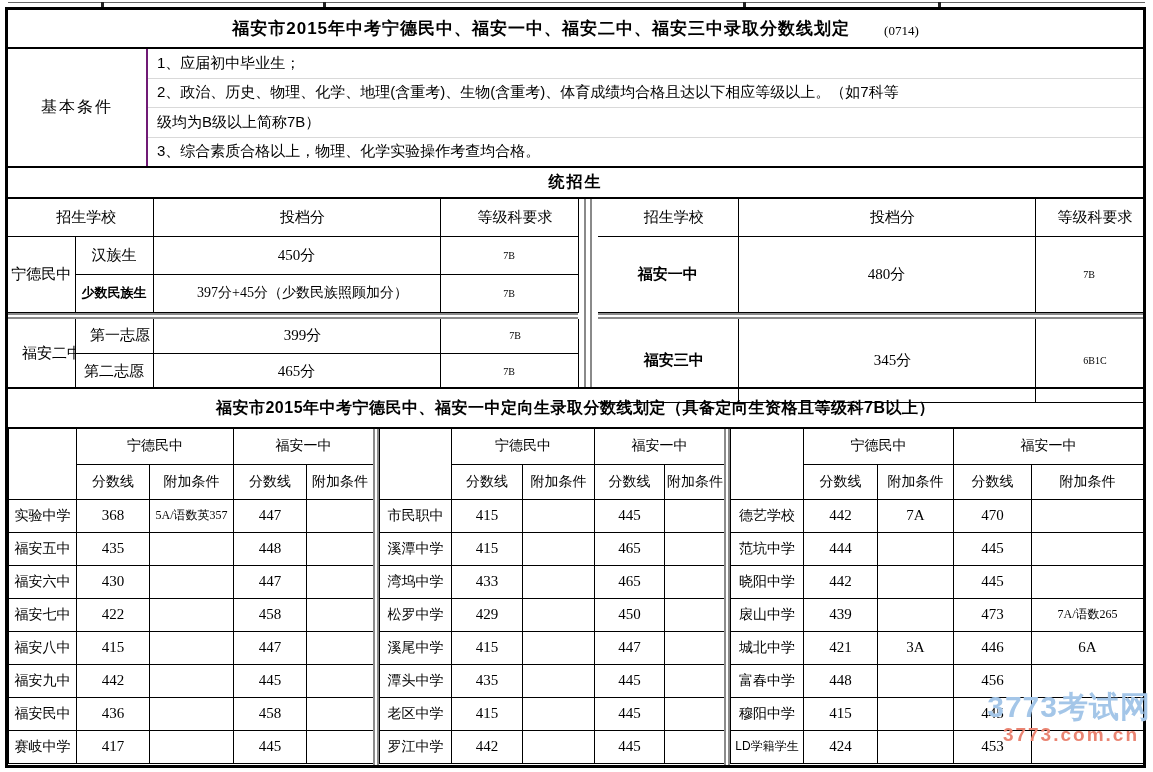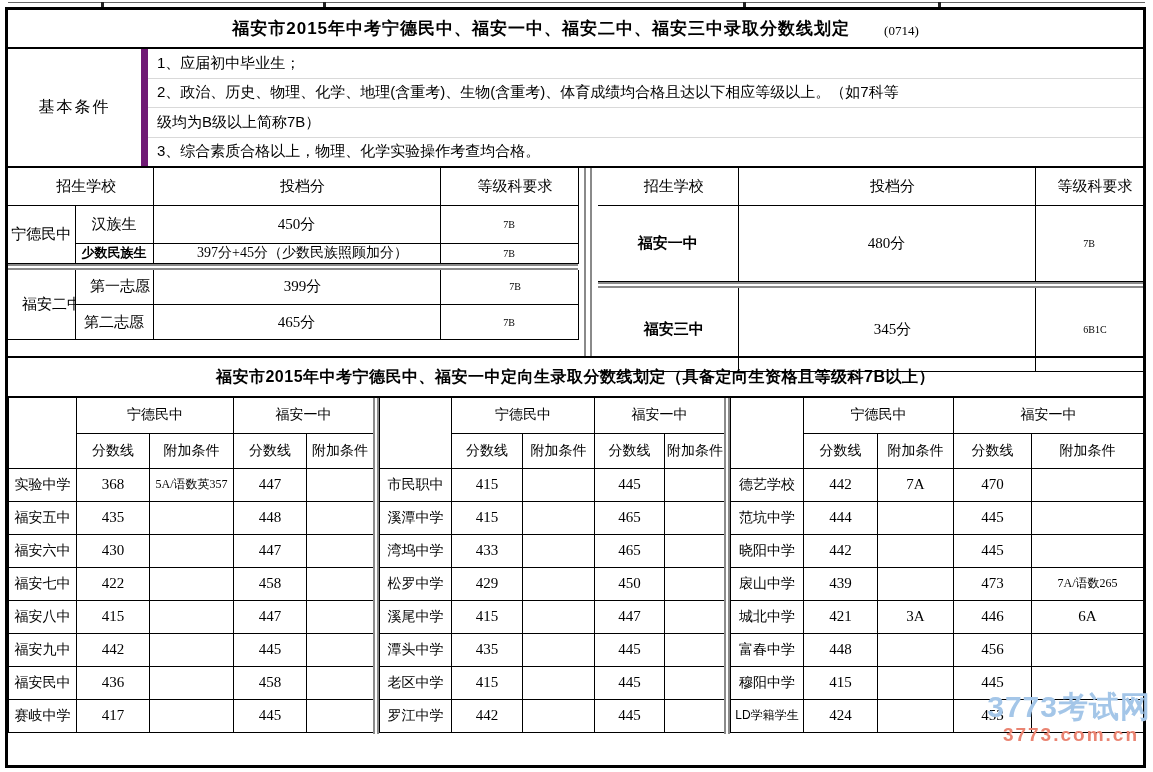--- a/index.html
+++ b/index.html
@@ -17,21 +17,21 @@
     border:3px solid #000; background:#fff; display:flex; flex-direction:column;
   }
   .titlebar{
     height:39px; border-bottom:2px solid #000; display:flex; align-items:center; justify-content:center;
     font-size:17px; font-weight:bold; letter-spacing:1px;gap:32px;
   }
   .titlebar .suffix{ font-size:13px; font-weight:normal; font-family:"Liberation Serif", serif; margin-left:2px; margin-top:5px; letter-spacing:0; }
 
   .basic{ height:119px; border-bottom:2px solid #000; display:flex; }
   .basic-label{
-    width:140px; border-right:7px solid #701a75; display:flex; align-items:center; justify-content:center;
+    width:140px; border-right:2px solid #701a75; display:flex; align-items:center; justify-content:center;
     font-size:16px; letter-spacing:2px;
   }
   .basic-content{ flex:1; display:flex; flex-direction:column; }
   .cond-line{
     flex:1; display:flex; align-items:center; padding-left:9px; font-size:15px;
     border-bottom:1px solid #d9d9d9; white-space:nowrap; overflow:hidden;
   }
   .cond-line:last-child{ border-bottom:none; }
 
   .section-label{
@@ -112,20 +112,21 @@
     <div class="basic">
       <div class="basic-label">基本条件</div>
       <div class="basic-content">
         <div class="cond-line">1、应届初中毕业生；</div>
         <div class="cond-line">2、政治、历史、物理、化学、地理(含重考)、生物(含重考)、体育成绩均合格且达以下相应等级以上。（如7科等</div>
         <div class="cond-line">级均为B级以上简称7B）</div>
         <div class="cond-line">3、综合素质合格以上，物理、化学实验操作考查均合格。</div>
       </div>
     </div>
 
+    <div class="section-label">统招生</div>
 
     <div class="toptables">
 
       <div class="tblock lblock">
         <table class="t">
           <colgroup>
               <col style="width:67px">
               <col style="width:78px">
               <col style="width:287px">
               <col style="width:138px">
@@ -135,21 +136,21 @@
             <td colspan="2">招生学校</td>
             <td>投档分</td>
             <td>等级科要求</td>
           </tr>
           <tr style="height:38px">
             <td rowspan="2">宁德民中</td>
             <td>汉族生</td>
             <td class="num">450分</td>
             <td class="grade">7B</td>
           </tr>
-          <tr style="height:20px">
+          <tr style="height:38px">
             <td class="minor">少数民族生</td>
             <td class="num score-long">397分+45分（少数民族照顾加分）</td>
             <td class="grade">7B</td>
           </tr>
         </tbody>
           </table>
         <div class="hdivider"></div>
         <table class="t">
           <colgroup>
               <col style="width:67px">

